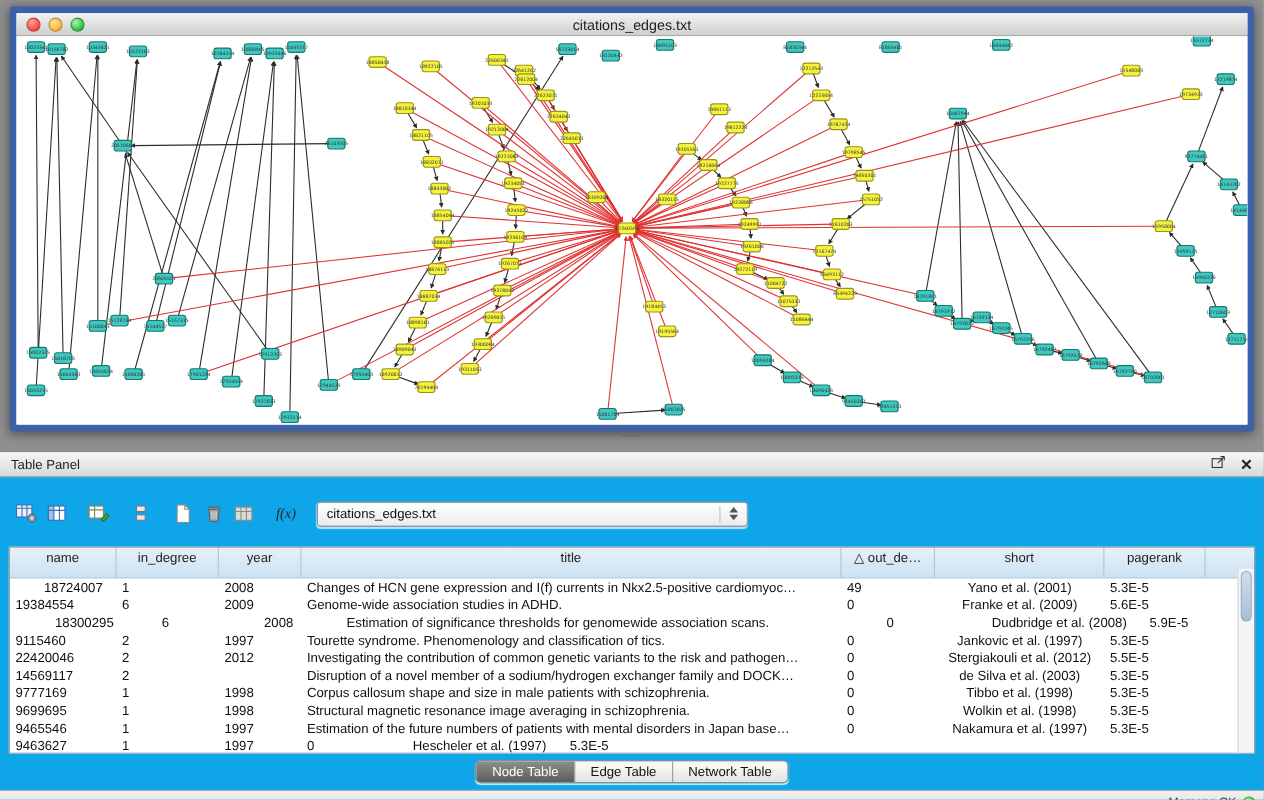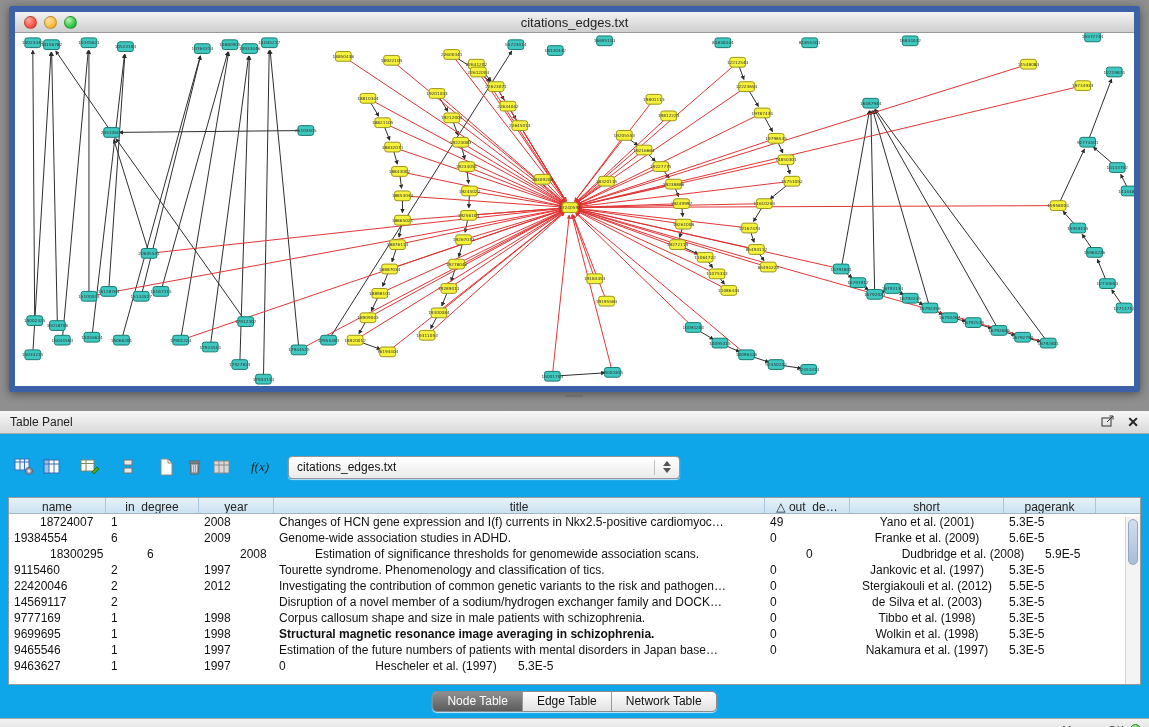--- a/index.html
+++ b/index.html
@@ -44,21 +44,21 @@
   .fx-label{font-size:13px;font-style:italic;color:#222;font-family:"Liberation Serif",serif}
   .combo{width:392px;height:23px;border:1px solid #969696;border-radius:4px;
     background:linear-gradient(#ffffff,#ebebeb);display:flex;align-items:center;
     font-size:12px;color:#111;padding:0 8px;margin-left:14px;box-shadow:0 1px 1px rgba(255,255,255,.7)}
   .combo-arrows{margin-left:auto;display:flex;flex-direction:column;gap:2px;padding-left:8px;border-left:1px solid #c2c2c2;height:15px;justify-content:center}
   .arr-up{width:0;height:0;border-left:4px solid transparent;border-right:4px solid transparent;border-bottom:5px solid #555}
   .arr-dn{width:0;height:0;border-left:4px solid transparent;border-right:4px solid transparent;border-top:5px solid #555}
 
   .table-wrap{position:absolute;left:8px;top:86px;width:1133px;height:188px;background:#fff;
     border:1px solid #9b9b9b;overflow:hidden}
-  .thead{display:flex;height:16px;background:linear-gradient(#e6f1f9,#cbe2f1);border-bottom:1px solid #9fb6c6}
+  .thead{display:flex;height:28px;background:linear-gradient(#e6f1f9,#cbe2f1);border-bottom:1px solid #9fb6c6}
   .th{font-size:12px;color:#222;text-align:center;line-height:18px;border-right:1px solid #aac7da;
     overflow:hidden;white-space:nowrap;flex:none}
   .th.fill{flex:1;border-right:none}
   .trow{display:flex;height:16px;line-height:16px;font-size:12px;color:#111;background:#fff}
   .td{padding:0 5px;overflow:hidden;white-space:nowrap;flex:none}
   .vscroll{position:absolute;right:0;top:19px;bottom:0;width:15px;background:#f4f4f4;border-left:1px solid #d6d6d6}
   .vthumb{position:absolute;left:2px;top:2px;width:10px;height:46px;border-radius:5px;
     background:linear-gradient(#d2deee,#a9bdd8);border:1px solid #93a7c4}
 
   .tabs{position:absolute;left:0;top:280px;width:100%;display:flex;justify-content:center}
@@ -670,21 +670,21 @@
             <div class="td" style="width: 75px; text-align: left;">1998</div>
             <div class="td" style="width: 491px; text-align: left;">Corpus callosum shape and size in male patients with schizophrenia.</div>
             <div class="td" style="width: 85px; text-align: left;">0</div>
             <div class="td" style="width: 154px; text-align: center;">Tibbo et al. (1998)</div>
             <div class="td" style="width: 92px; text-align: left;">5.3E-5</div>
           </div>
           <div class="trow">
             <div class="td" style="width: 97px; text-align: left;">9699695</div>
             <div class="td" style="width: 93px; text-align: left;">1</div>
             <div class="td" style="width: 75px; text-align: left;">1998</div>
-            <div class="td" style="width: 491px; text-align: left; font-weight: bold;">Structural magnetic resonance image averaging in schizophrenia.</div>
+            <div class="td" style="width: 491px; text-align: left;">Structural magnetic resonance image averaging in schizophrenia.</div>
             <div class="td" style="width: 85px; text-align: left;">0</div>
             <div class="td" style="width: 154px; text-align: center;">Wolkin et al. (1998)</div>
             <div class="td" style="width: 92px; text-align: left;">5.3E-5</div>
           </div>
           <div class="trow">
             <div class="td" style="width: 97px; text-align: left;">9465546</div>
             <div class="td" style="width: 93px; text-align: left;">1</div>
             <div class="td" style="width: 75px; text-align: left;">1997</div>
             <div class="td" style="width: 491px; text-align: left;">Estimation of the future numbers of patients with mental disorders in Japan base…</div>
             <div class="td" style="width: 85px; text-align: left;">0</div>

